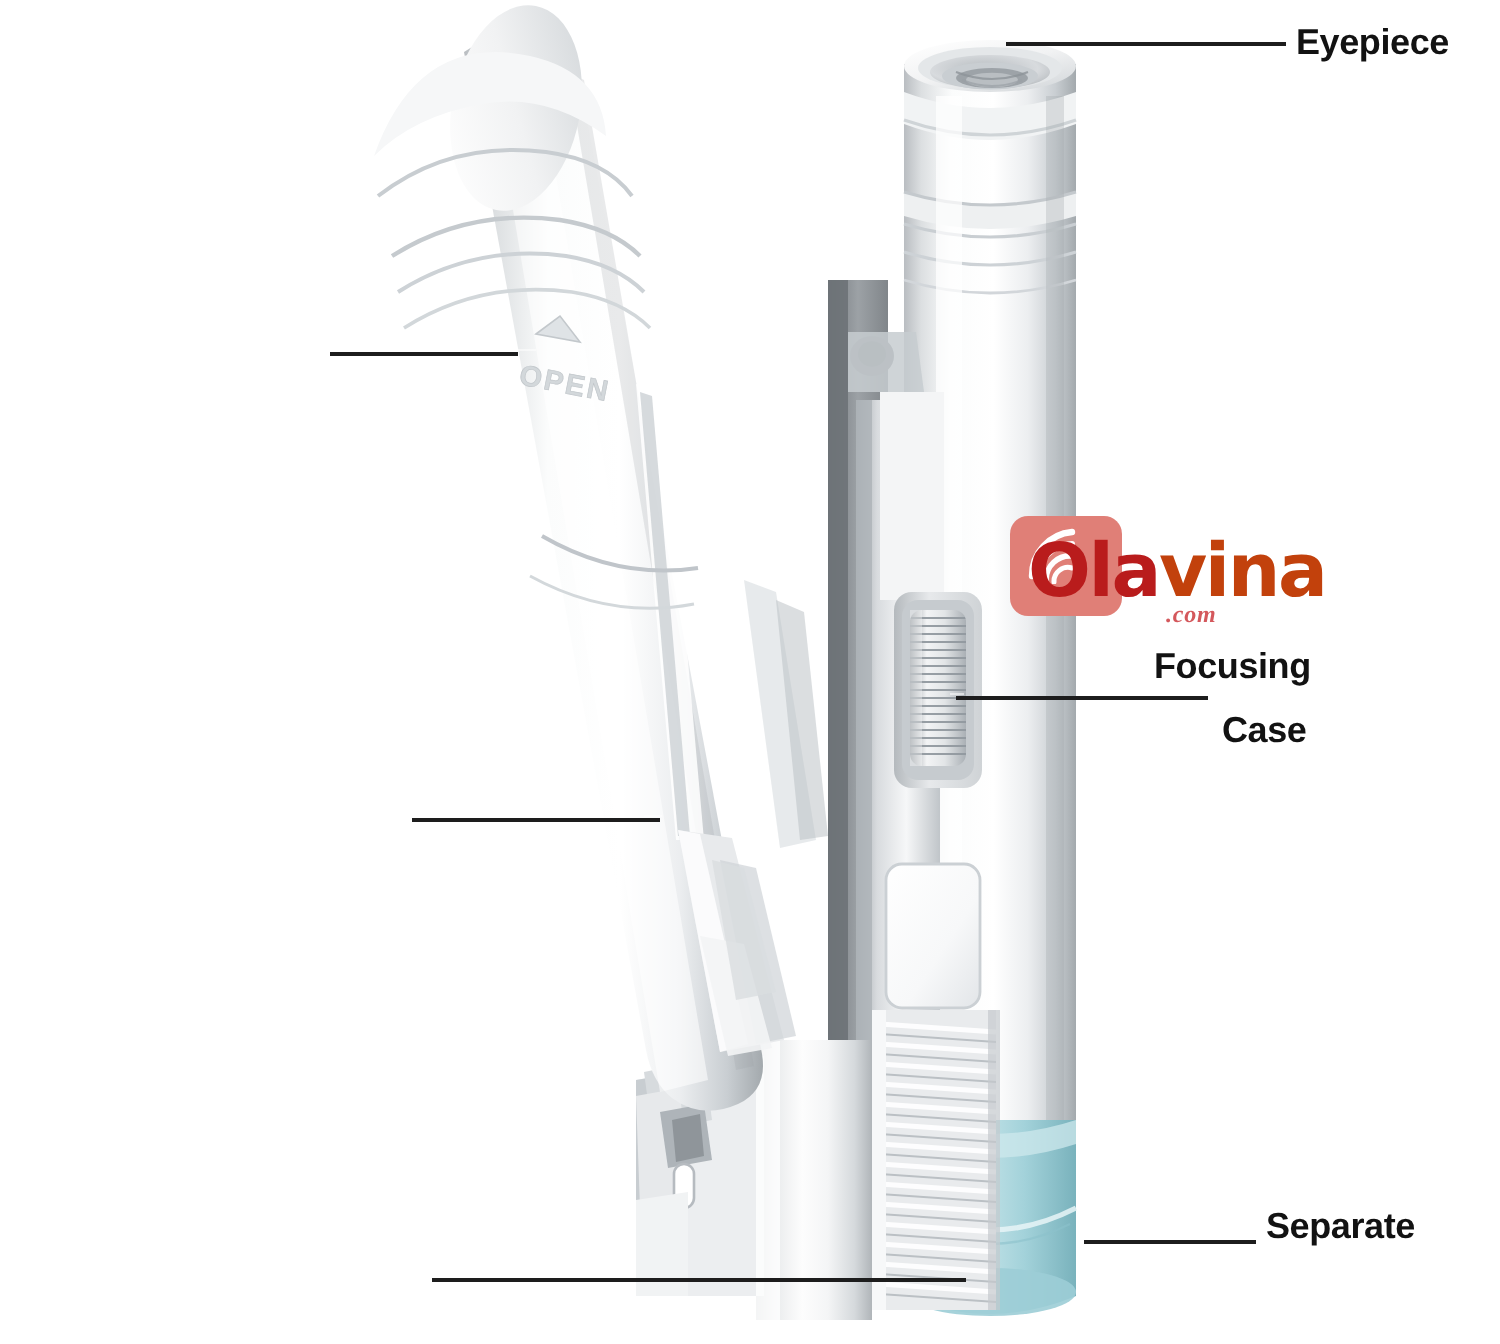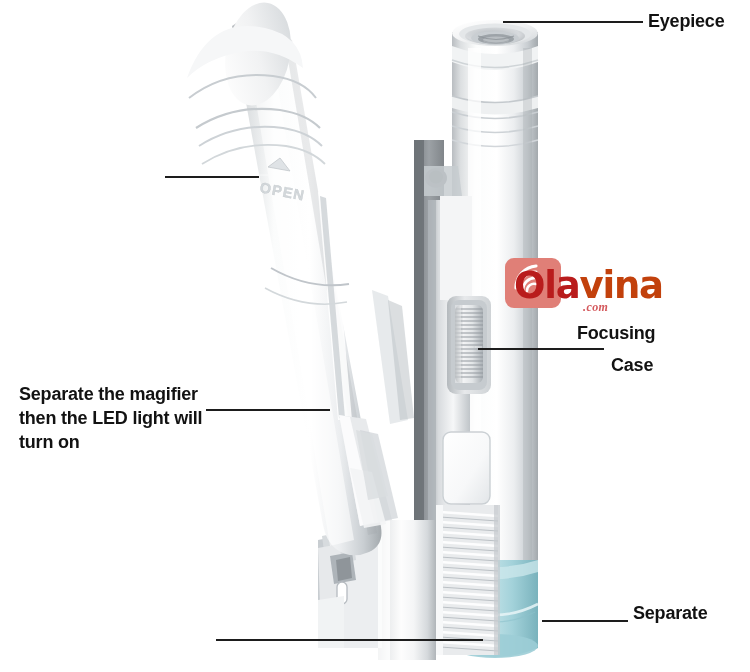--- a/index.html
+++ b/index.html
@@ -371,18 +371,17 @@
     <div class="dotcom">.com</div>
   </div>
 
   <div class="callout lbl-eyepiece">Eyepiece</div>
 
 
   <div class="callout lbl-focusing">Focusing</div>
 
   <div class="callout lbl-wheel">Case</div>
 
-  <div class="callout multi lbl-separate">Separate the magifier then the LED light will turn on</div>
 
   <div class="callout lbl-objective">Separate</div>
 
 
 </div>
 
 </body></html>

